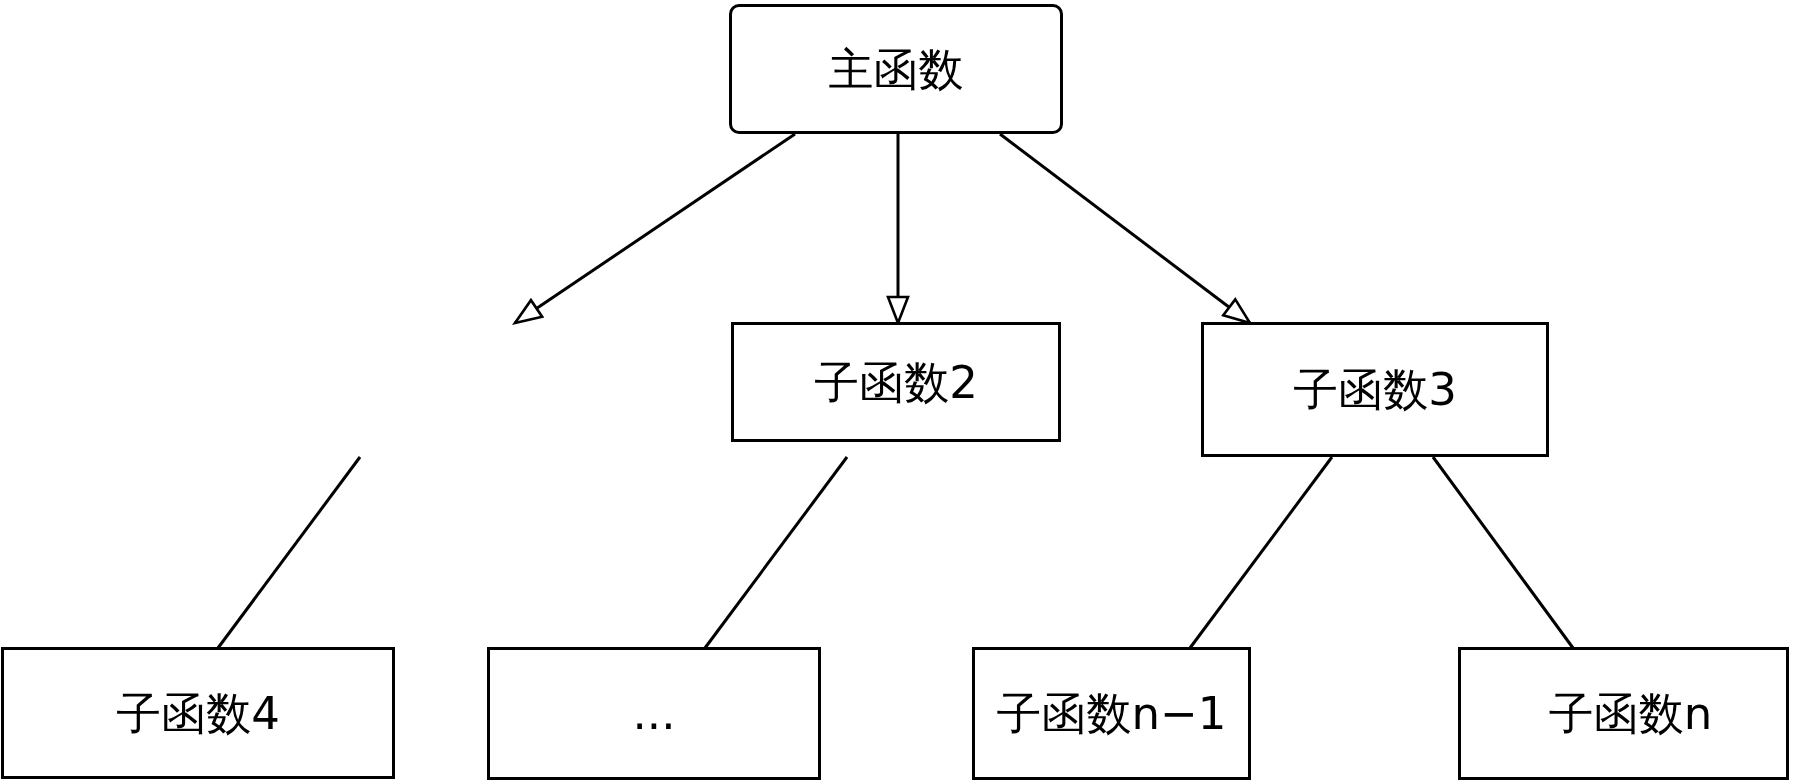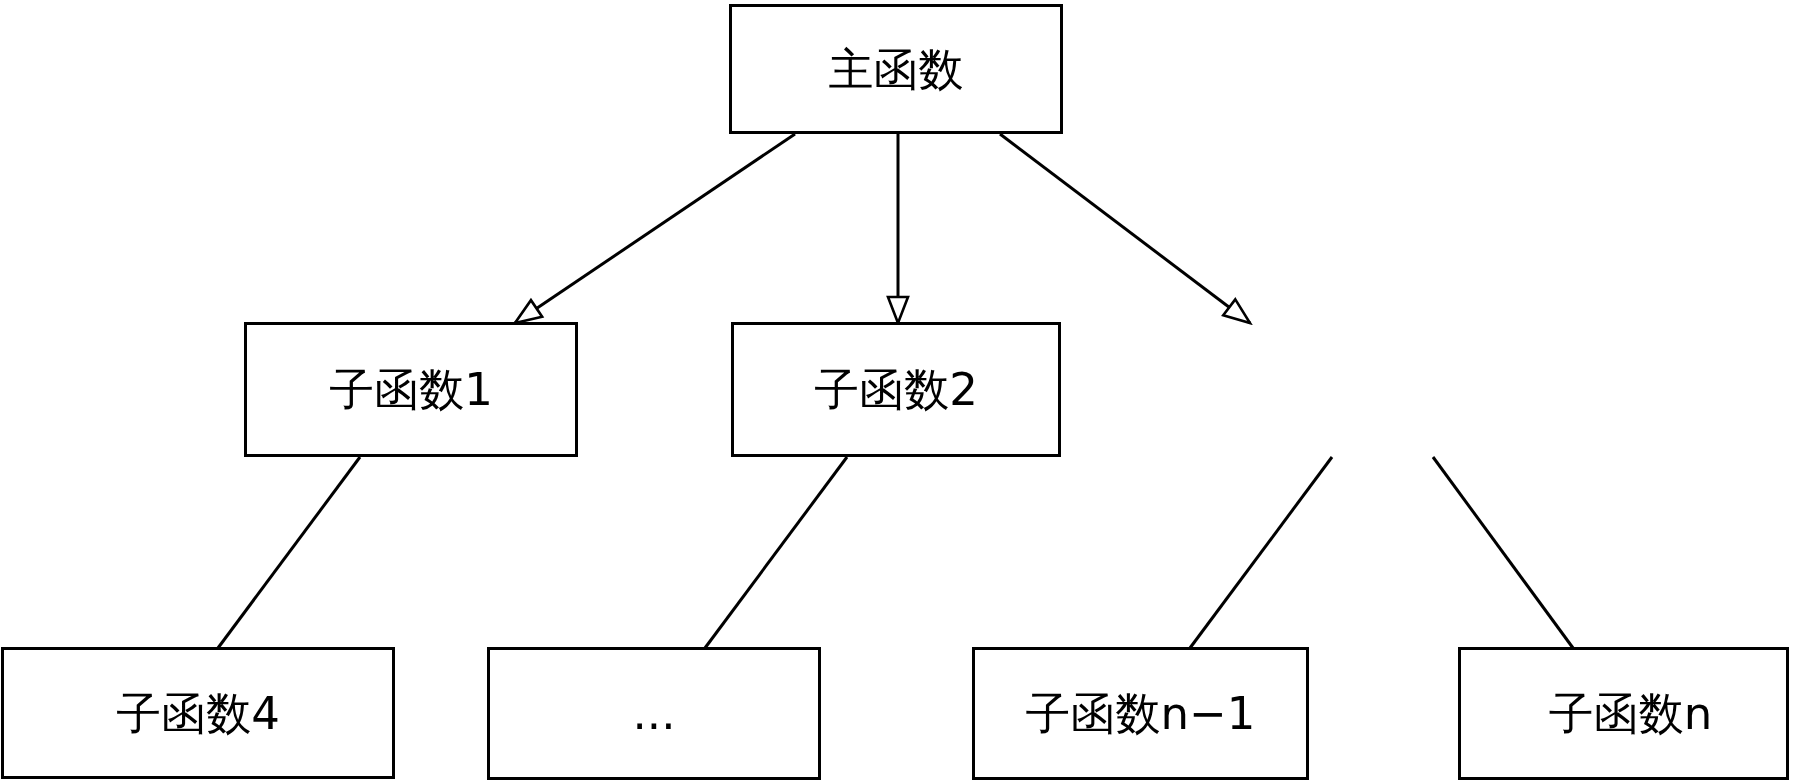--- a/index.html
+++ b/index.html
@@ -38,27 +38,27 @@
     background: #ffffff;
     display: flex;
     align-items: center;
     justify-content: center;
     font-size: 45px;
     color: #000000;
     white-space: nowrap;
     line-height: 1;
   }
   
-  .node-main  { left: 729px;  top: 4px;   width: 334px; height: 130px; }
+  .node-main  { left: 729px;  top: 4px;   width: 334px; height: 130px; border-radius: 10px; }
   .node-sub1  { left: 244px;  top: 322px; width: 334px; height: 135px; }
-  .node-sub2  { left: 731px;  top: 322px; width: 330px; height: 135px; }
+  .node-sub2  { left: 731px;  top: 322px; width: 330px; height: 120px; }
   .node-sub3  { left: 1201px; top: 322px; width: 348px; height: 135px; }
   .node-sub4  { left: 1px;    top: 647px; width: 394px; height: 132px; }
   .node-dots  { left: 487px;  top: 647px; width: 334px; height: 133px; }
-  .node-subn1 { left: 972px;  top: 647px; width: 337px; height: 133px; justify-content: center; }
+  .node-subn1 { left: 972px;  top: 647px; width: 279px; height: 133px; justify-content: center; }
   .node-subn  { left: 1458px; top: 647px; width: 331px; height: 133px; padding-left: 14px; }
 </style>
 </head>
 <body>
 
 <div class="canvas">
 
   <svg class="connector-layer" width="1794" height="783" viewBox="0 0 1794 783" xmlns="http://www.w3.org/2000/svg">
     <defs>
       <marker id="openarrow" markerUnits="userSpaceOnUse" markerWidth="32" markerHeight="26" viewBox="0 0 32 26" refX="29" refY="13" orient="auto">
@@ -73,28 +73,28 @@
         <line x1="847" y1="457" x2="705" y2="648" class="edge"></line>
         <line x1="1332" y1="457" x2="1190" y2="648" class="edge"></line>
         <line x1="1433" y1="457" x2="1573" y2="648" class="edge"></line>
       </g>
   </svg>
 
   <div class="node node-main">
     <span>主函数</span>
   </div>
 
-  <div class="node node-sub1">
-    <span>子函数1</span>
-  </div>
 
   <div class="node node-sub2">
     <span>子函数2</span>
   </div>
 
+  <div class="node node-sub3">
+    <span>子函数3</span>
+  </div>
 
   <div class="node node-sub4">
     <span>子函数4</span>
   </div>
 
   <div class="node node-dots">
     <span>...</span>
   </div>
 
   <div class="node node-subn1">

